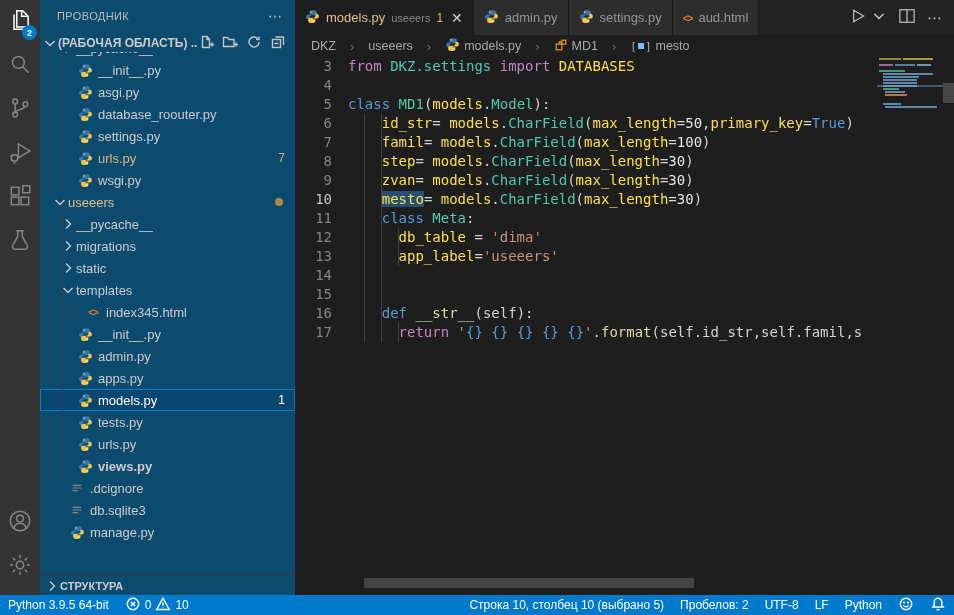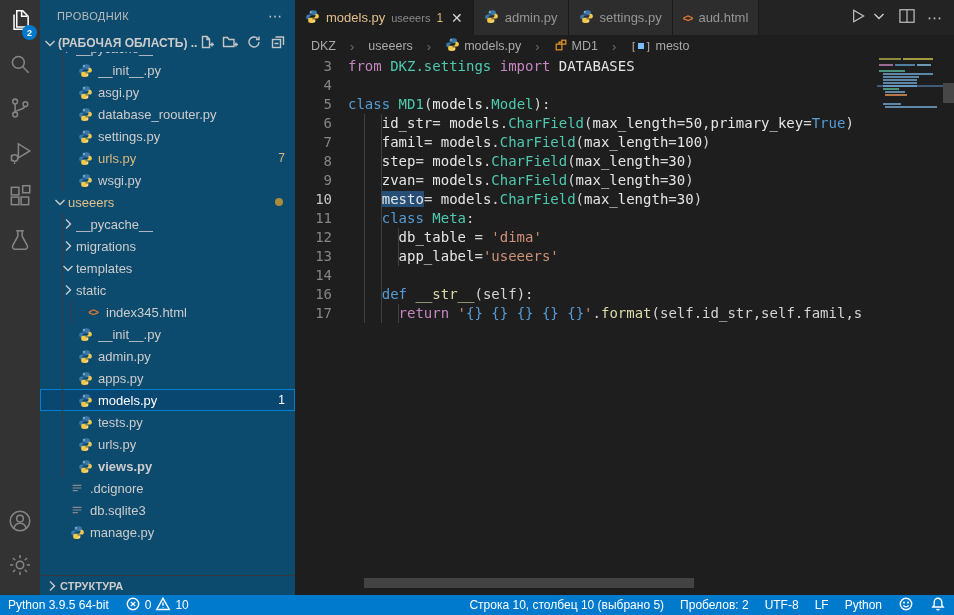--- a/index.html
+++ b/index.html
@@ -59,21 +59,21 @@
   .bc-field-ico { display:flex; align-items:center; color:#b0b0b0; font-size:11px; font-family:"DejaVu Sans Mono",monospace; }
   .bc-field-ico .fdot { width:6px; height:6px; background:#75BEFF; margin:0 1px; }
 
   .codearea { position:absolute; left:0; top:57px; right:0; bottom:0; overflow:hidden;
       font-family:"DejaVu Sans Mono", monospace; font-size:14px; line-height:19px; }
   .cl { position:relative; height:19px; display:flex; }
   .ln { width:53px; padding-right:16px; text-align:right; color:#858585; flex:none; user-select:none; }
   .cl.cur .ln { color:#c6c6c6; }
   .lc { white-space:pre; color:#d4d4d4; }
   .guide { position:absolute; top:0; bottom:0; width:1px; background:#404040; }
-  .tk-kw{color:#C586C0} .tk-ctl{color:#569CD6} .tk-cls{color:#4EC9B0} .tk-var{color:#e5e5e5}
+  .tk-kw{color:#C586C0} .tk-ctl{color:#569CD6} .tk-cls{color:#4EC9B0} .tk-var{color:#fde047}
   .tk-num{color:#e5e5e5} .tk-str{color:#CE9178} .tk-fn{color:#DCDCAA} .tk-pl{color:#D4D4D4} .tk-brc{color:#569CD6}
   .sel { background:#264F78; }
 
   .minimap { position:absolute; left:582px; top:1px; width:66px; height:52px; cursor:pointer; }
   .mm-row { position:absolute; height:2px; }
   .mm-band { position:absolute; left:0; width:66px; height:2px; background:rgba(90,140,190,.55); }
   .vslider { position:absolute; right:0; top:26px; width:11px; height:20px; background:rgba(121,121,121,.45); cursor:pointer; }
   .hscroll { position:absolute; left:69px; bottom:7px; width:330px; height:10px; background:#434343; cursor:pointer; }
 
   
@@ -306,33 +306,33 @@
             <svg width="16" height="16" viewBox="0 0 16 16" fill="none" stroke-width="1.4">
               <path d="M6 3.5L10.5 8 6 12.5" stroke="#cccccc"></path>
             </svg>
           </span>
           <span class="lbl">migrations</span>
         </div>
         <div class="trow" style="padding-left: 20px;">
           <span class="tg" style="left:22px"></span>
           <span class="tw">
             <svg width="16" height="16" viewBox="0 0 16 16" fill="none" stroke-width="1.4">
-              <path d="M3.5 6l4.5 4.5L12.5 6" stroke="#cccccc"></path>
-            </svg>
-          </span>
-          <span class="lbl">templates</span>
+              <path d="M6 3.5L10.5 8 6 12.5" stroke="#cccccc"></path>
+            </svg>
+          </span>
+          <span class="lbl">static</span>
         </div>
         <div class="trow" style="padding-left: 20px;">
           <span class="tg" style="left:22px"></span>
           <span class="tw">
             <svg width="16" height="16" viewBox="0 0 16 16" fill="none" stroke-width="1.4">
-              <path d="M6 3.5L10.5 8 6 12.5" stroke="#cccccc"></path>
-            </svg>
-          </span>
-          <span class="lbl">static</span>
+              <path d="M3.5 6l4.5 4.5L12.5 6" stroke="#cccccc"></path>
+            </svg>
+          </span>
+          <span class="lbl">templates</span>
         </div>
         <div class="trow" style="padding-left: 28px;">
           <span class="tg" style="left:22px"></span>
           <span class="tg" style="left:30px"></span>
           <span class="tw"></span>
           <span class="ficon">
             <span class="htm-glyph">&lt;&gt;</span>
           </span>
           <span class="lbl">index345.html</span>
         </div>
@@ -620,20 +620,26 @@
         </div>
         <div class="cl">
           <span class="ln">13</span>
           <span class="guide" style="left:69px"></span>
           <span class="guide" style="left:86px"></span>
           <span class="guide" style="left:103px"></span>
           <span class="lc"><span class="tk-pl">      </span><span class="tk-var">app_label</span><span class="tk-pl">=</span><span class="tk-str">'useeers'</span></span>
         </div>
         <div class="cl">
           <span class="ln">14</span>
+          <span class="guide" style="left:69px"></span>
+          <span class="guide" style="left:86px"></span>
+          <span class="lc"></span>
+        </div>
+        <div class="cl">
+          <span class="ln">15</span>
           <span class="guide" style="left:69px"></span>
           <span class="guide" style="left:86px"></span>
           <span class="lc"></span>
         </div>
         <div class="cl">
           <span class="ln">16</span>
           <span class="guide" style="left:69px"></span>
           <span class="guide" style="left:86px"></span>
           <span class="lc"><span class="tk-pl">    </span><span class="tk-ctl">def</span><span class="tk-pl"> </span><span class="tk-fn">__str__</span><span class="tk-pl">(</span><span class="tk-pl">self</span><span class="tk-pl">):</span></span>
         </div>

